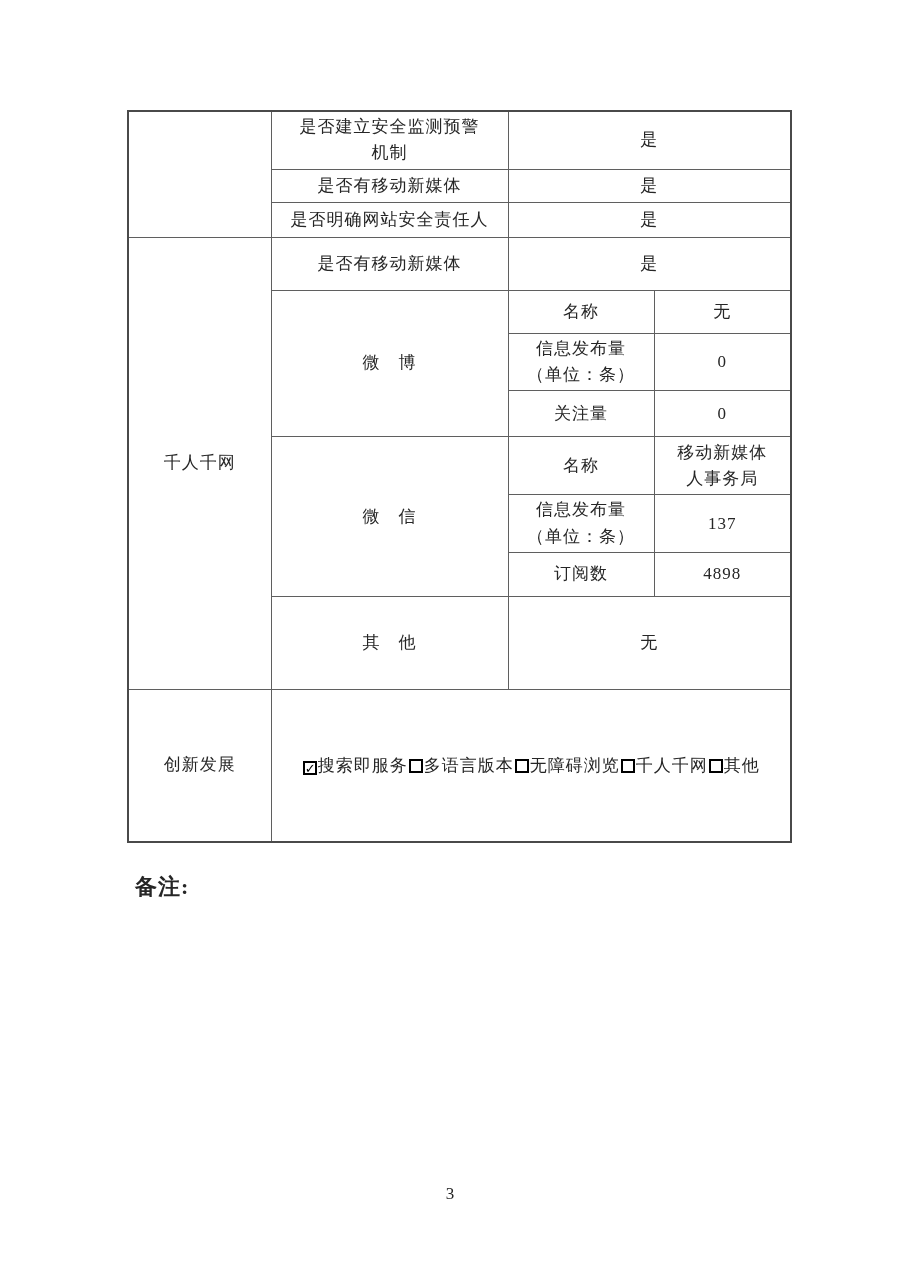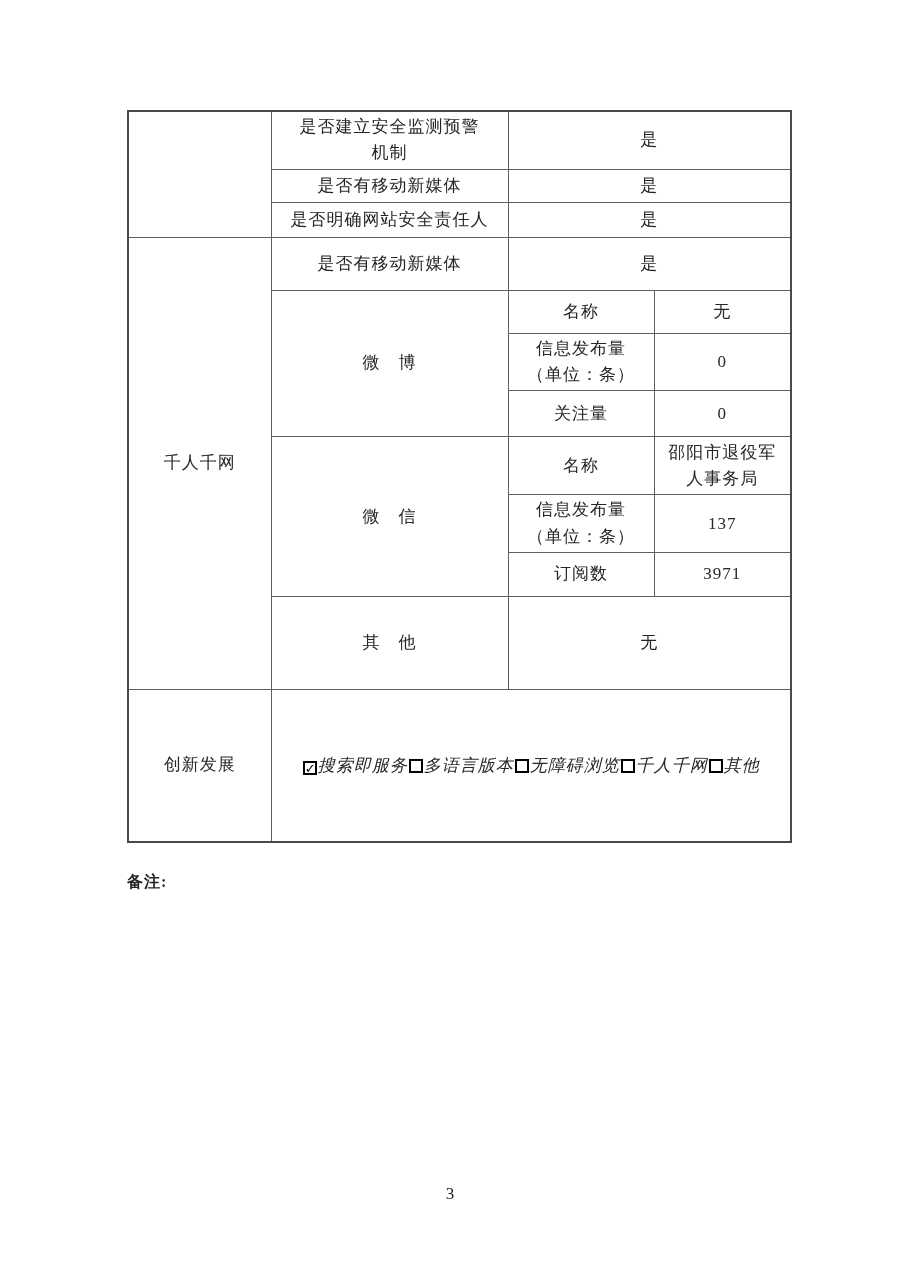--- a/index.html
+++ b/index.html
@@ -32,37 +32,37 @@
   col.c2 { width:237px; }
   col.c3 { width:146px; }
   col.c4 { width:137px; }
 
   td.innovation-content {
     text-align:left;
     padding-left:33px;
     white-space:normal;
     letter-spacing:0.5px;
   }
-  .opt { display:inline-block; vertical-align:middle;font-style:italic; }
+  .opt { display:inline-block; vertical-align:middle; }
   .checkbox {
     display:inline-block;
     width:14px; height:14px;
     border:2px solid #000;
     vertical-align:-2px;
     margin:0 1px 0 1px;
     text-align:center;
     line-height:12px;
     font-size:13px;
     font-weight:bold;
     color:#000;
     font-family:"DejaVu Sans",sans-serif;
   }
   .remarks {
-    position:absolute; left:127px; top:872px;
-    font-size:16px; font-weight:bold; letter-spacing:1px;
+    position:absolute; left:135px; top:872px;
+    font-size:22px; font-weight:bold; letter-spacing:1px;
   }
   .page-number {
     position:absolute; left:0; top:1184px; width:900px;
     text-align:center; font-size:17px;
   }
 </style>
 </head>
 <body>
 
 <div class="page">
@@ -108,31 +108,31 @@
       <td>0</td>
     </tr>
     <tr style="height:46px">
       <td>关注量</td>
       <td>0</td>
     </tr>
 
     <tr style="height:58px">
       <td rowspan="3">微　信</td>
       <td>名称</td>
-      <td>邵阳市退役军
+      <td>移动新媒体
 人事务局</td>
     </tr>
     <tr style="height:50px">
       <td>信息发布量
 （单位：条）</td>
       <td>137</td>
     </tr>
     <tr style="height:44px">
       <td>订阅数</td>
-      <td>3971</td>
+      <td>4898</td>
     </tr>
 
     <tr style="height:93px">
       <td>其　他</td>
       <td colspan="2">无</td>
     </tr>
 
     <tr style="height:152px">
       <td>创新发展</td>
       <td colspan="3" class="innovation-content"><span class="opt"><span class="checkbox">✓</span><span>搜索即服务</span></span><span class="opt"><span class="checkbox"></span><span>多语言版本</span></span><span class="opt"><span class="checkbox"></span><span>无障碍浏览</span></span><span class="opt"><span class="checkbox"></span><span>千人千网</span></span><span class="opt"><span class="checkbox"></span><span>其他</span></span></td>

